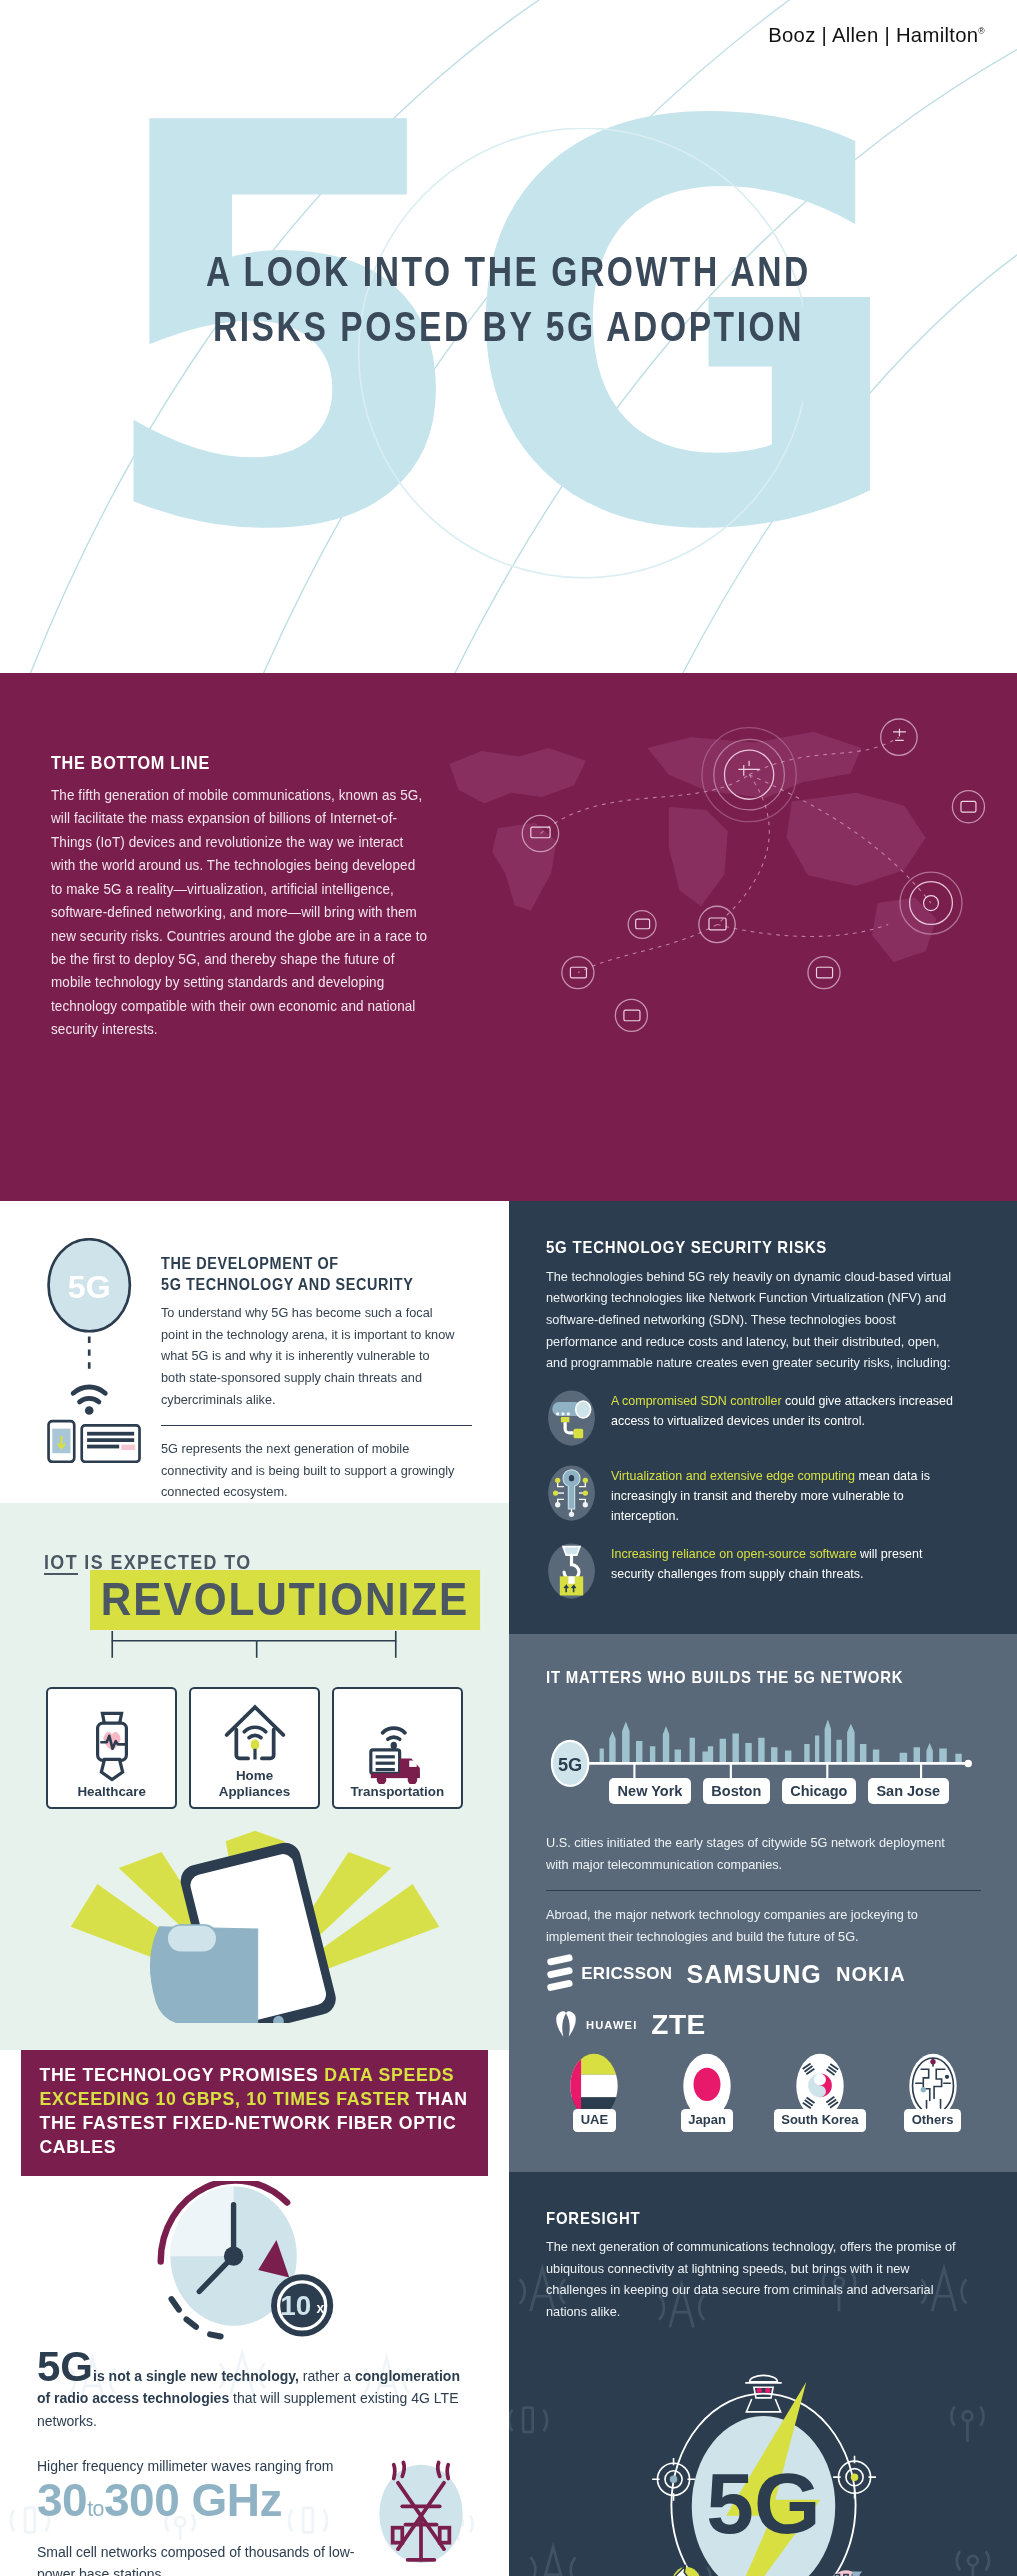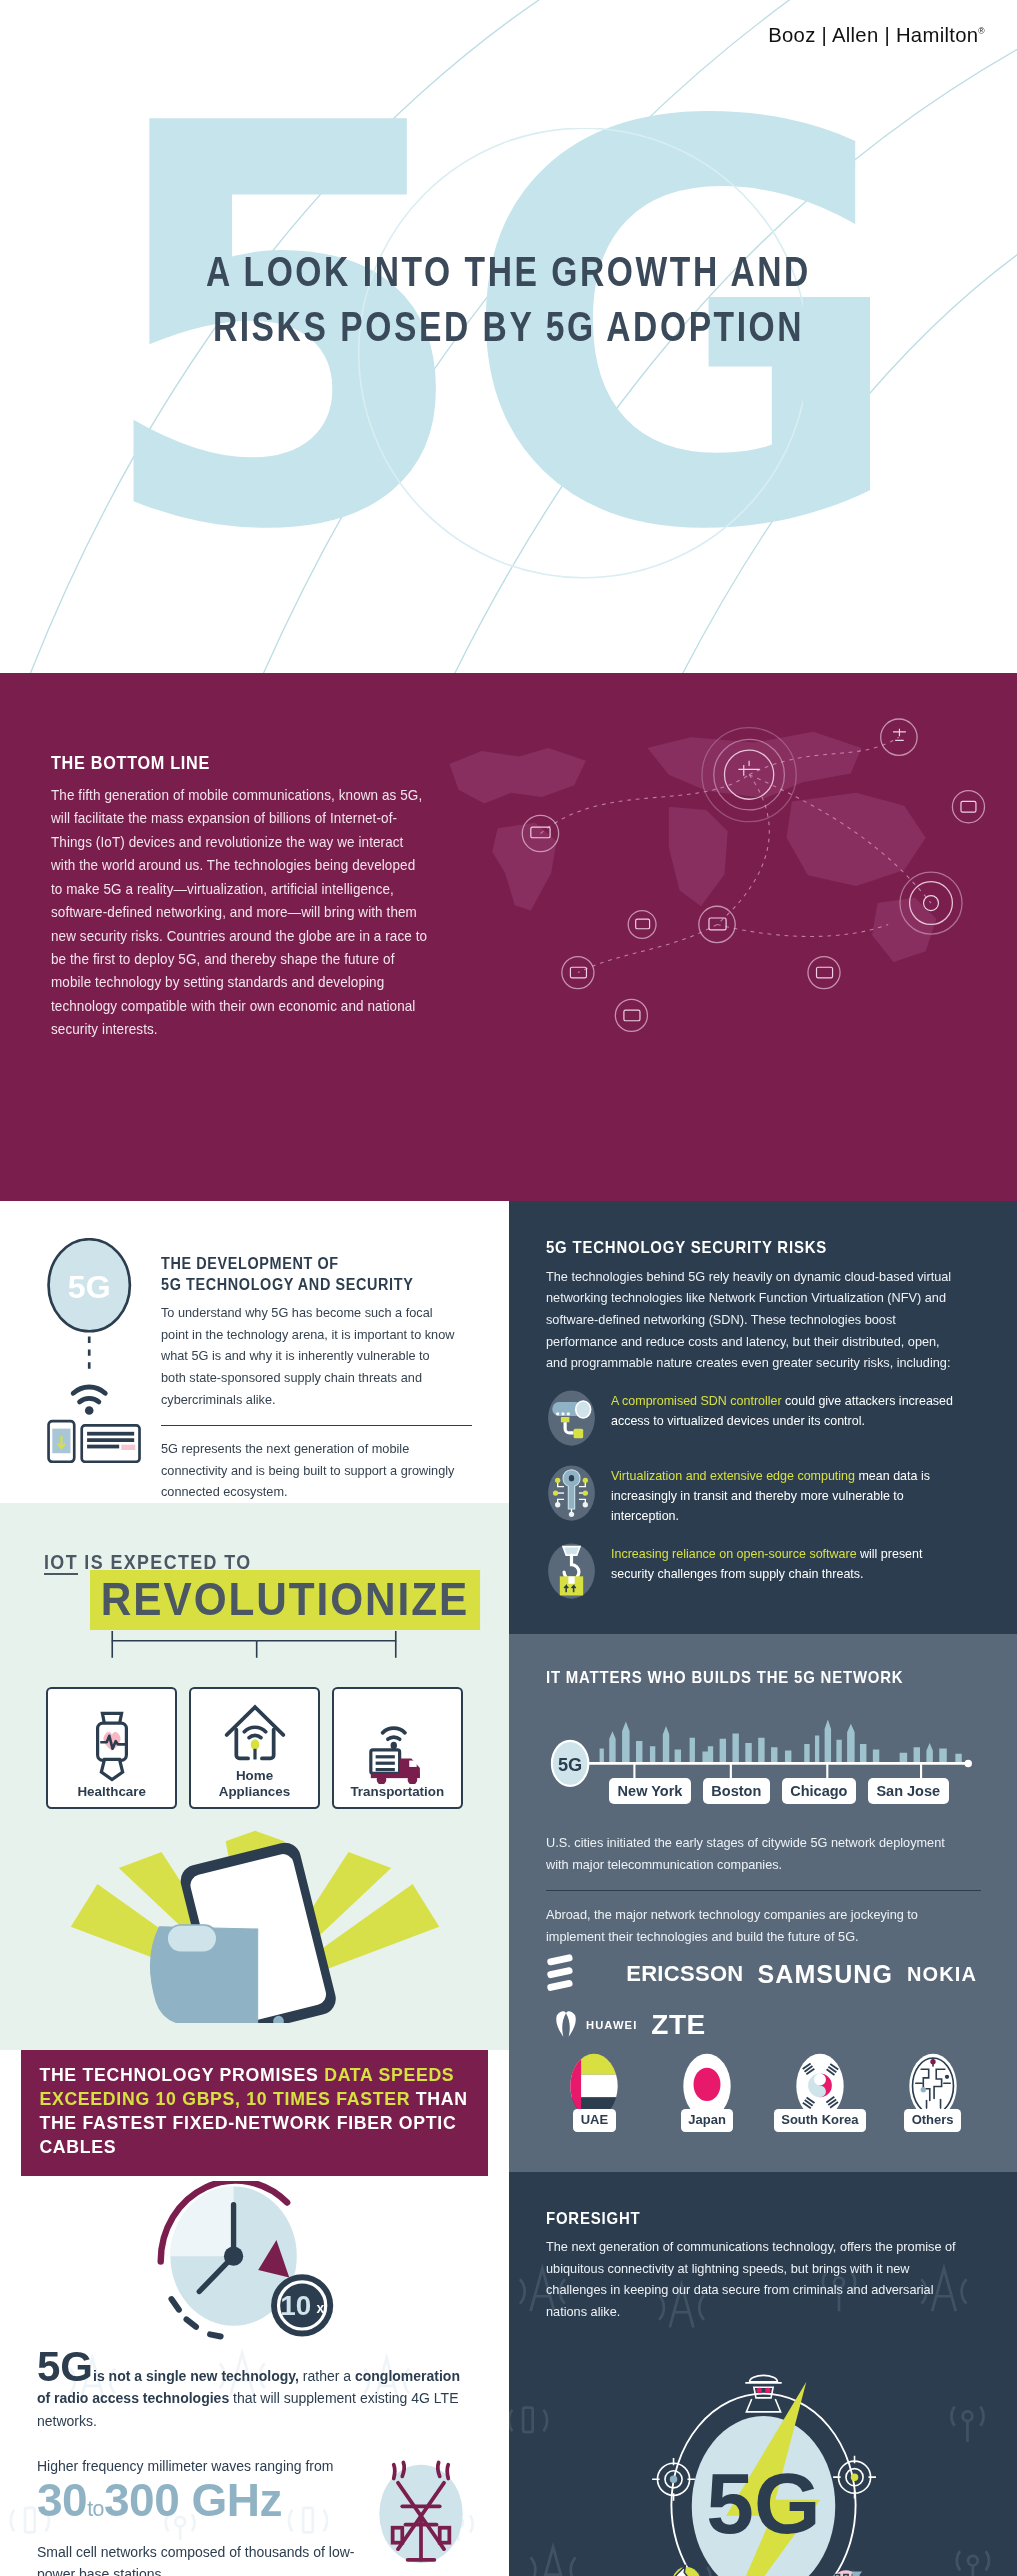--- a/index.html
+++ b/index.html
@@ -563,21 +563,21 @@
 
         <div class="logos">
           <div style="display:flex;align-items:center;gap:3.2px;">
             <svg width="32" height="42" viewBox="0 0 60 78">
               <g fill="#fff">
                 <rect x="2" y="6" width="48" height="13" rx="6" transform="rotate(-12 26 12)"></rect>
                 <rect x="2" y="30" width="48" height="13" rx="6" transform="rotate(-12 26 36)"></rect>
                 <rect x="2" y="54" width="48" height="13" rx="6" transform="rotate(-12 26 60)"></rect>
               </g>
             </svg>
-            <span class="logo-t" style="font-size:22px;letter-spacing:0.3px;margin-left:45px;">ERICSSON</span>
+            <span class="logo-t" style="font-size:17px;letter-spacing:0.3px;">ERICSSON</span>
           </div>
           <span class="logo-t" style="font-size:25px;letter-spacing:1.1px;">SAMSUNG</span>
           <span class="logo-t" style="font-size:20px;letter-spacing:1.1px;">NOKIA</span>
           <div style="display:flex;align-items:center;">
             <svg width="40" height="31" viewBox="0 0 74 58">
               <g fill="#fff">
                 <path d="M37 6 C30 18 28 32 32 50 C22 36 16 22 20 10 C26 2 34 0 37 6z"></path>
                 <path d="M37 6 C44 18 46 32 42 50 C52 36 58 22 54 10 C48 2 40 0 37 6z"></path>
               </g>
             </svg>

